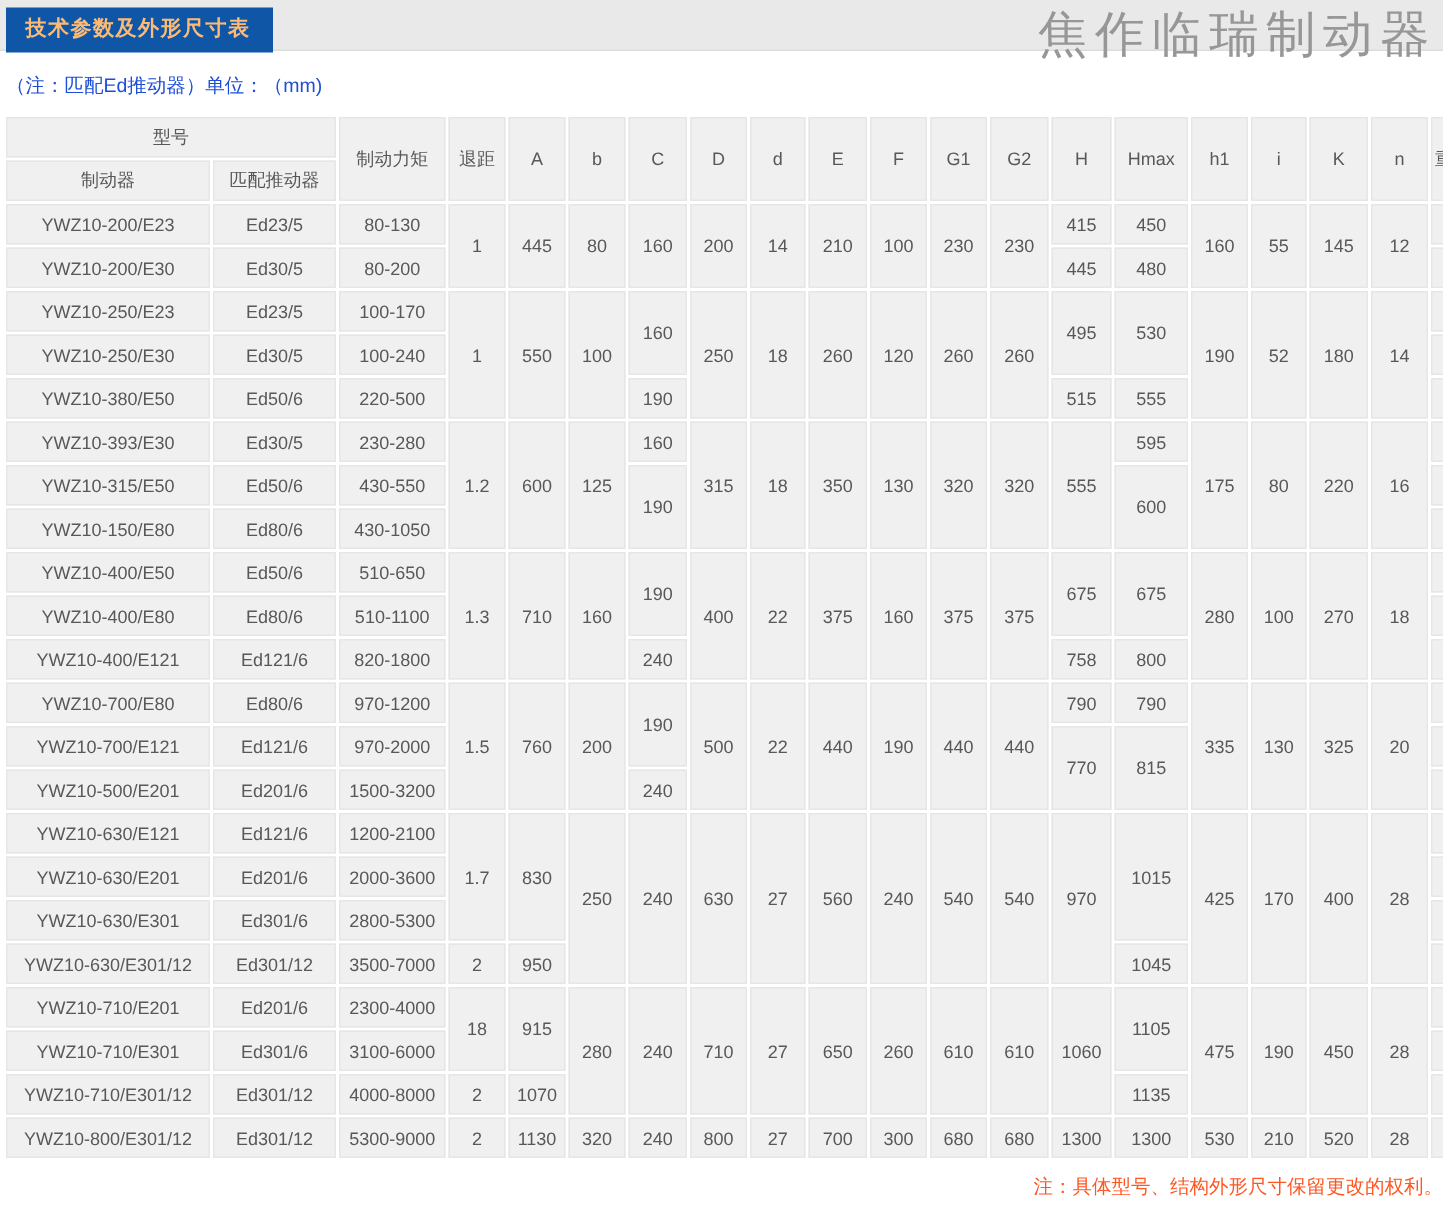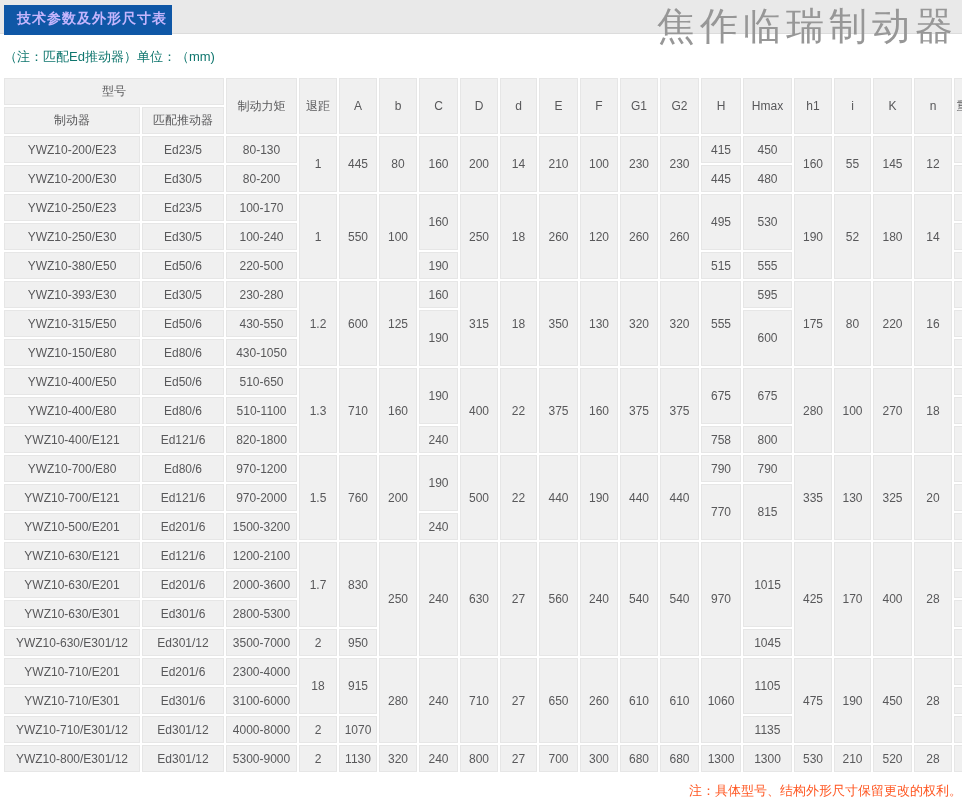--- a/index.html
+++ b/index.html
@@ -11,35 +11,35 @@
     overflow:hidden;
   }
   .top-strip {
     position:relative;
     height:33px;
     background:#e9e9e9;
     border-bottom:1px solid #dcdcdc;
   }
   .title-box {
     position:absolute; left:4px; top:5px;
-    background:#0f57a6; color:#c4b5fd;
+    background:#0f57a6; color:#fdba74;
     font-size:14px; font-weight:bold;
-    padding:5px 5px 7px 13px;
+    padding:5px 15px 7px 13px;
     letter-spacing:1px;
     white-space:nowrap;
   }
   .logo {
     position:absolute; right:4px; top:1px;
     font-family:"DejaVu Serif","Liberation Serif",serif;
-    font-size:38px; color:#979797;
+    font-size:33px; color:#979797;
     letter-spacing:5px; white-space:nowrap;
     font-weight:normal;
   }
   .top-note {
-    color:#0f766e; font-size:13px;
+    color:#1d4ed8; font-size:13px;
     margin:14px 0 10px 4px;
   }
   table.spec {
     border-collapse:separate;
     border-spacing:2px;
     table-layout:fixed;
     width:954px;
     margin:9px 0 0 2px;
   }
   table.spec th, table.spec td {

